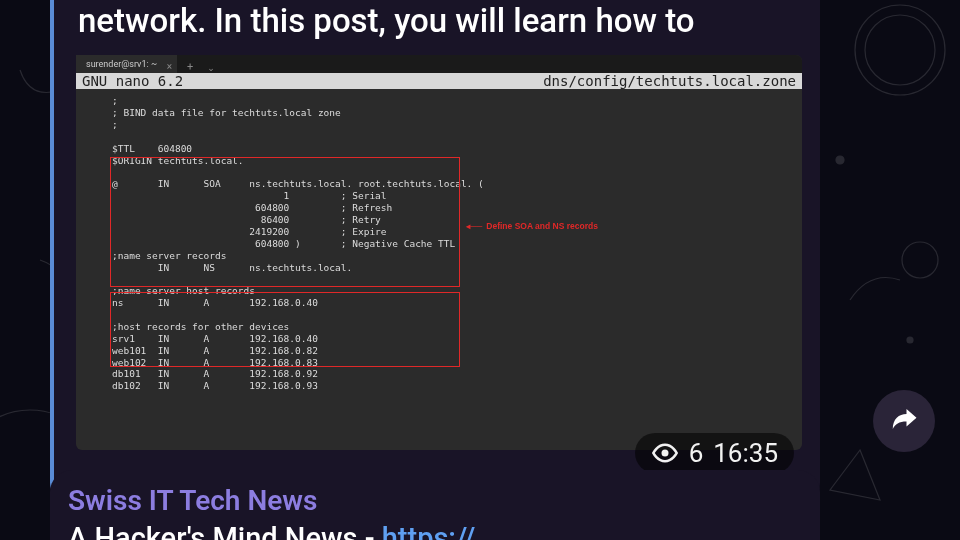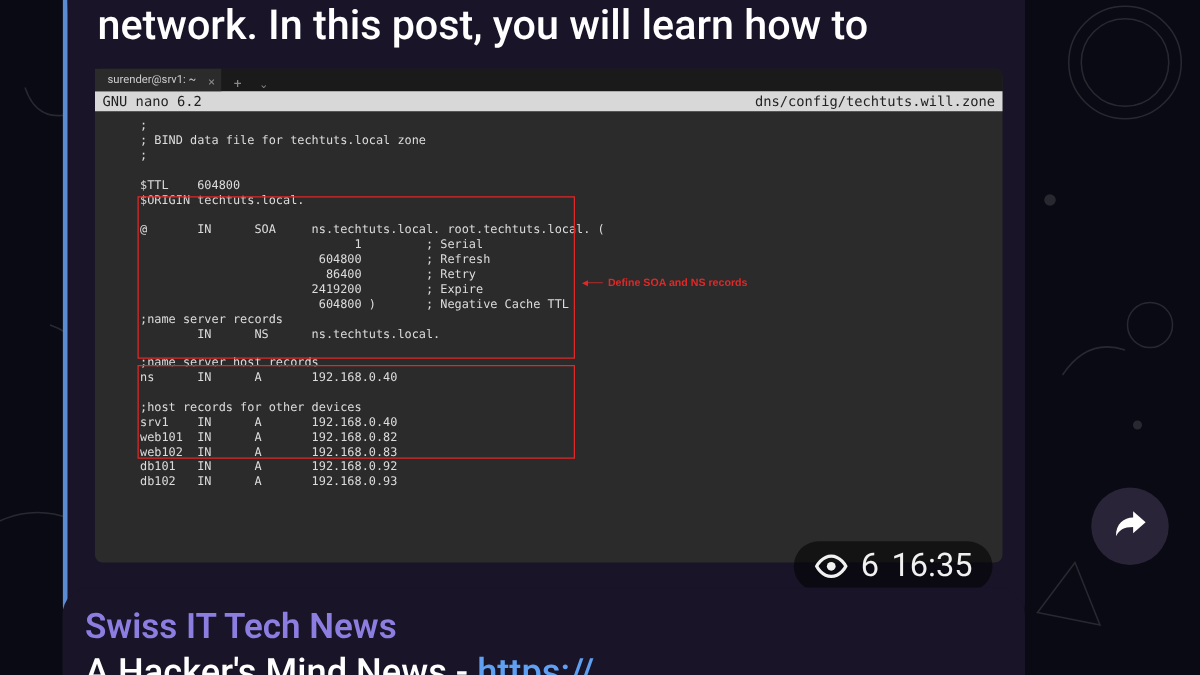--- a/index.html
+++ b/index.html
@@ -72,21 +72,21 @@
     color: #888;
   }
   .term-plus { padding: 0 10px; color: #888; font-size: 11px; }
   .term-chevron { color: #888; font-size: 9px; padding: 0 4px;}
 
   .term-statusbar {
     height: 16px;
     background: #d8d8d8;
     color: #222;
     font-family: "Menlo", "Consolas", monospace;
-    font-size: 11px;
+    font-size: 14px;
     display: flex;
     align-items: center;
     justify-content: space-between;
     padding: 0 6px;
   }
 
   .term-body {
     padding: 6px 8px 10px 8px;
     font-family: "Menlo", "Consolas", monospace;
     font-size: 9.5px;
@@ -203,21 +203,21 @@
     <div class="term-tabbar">
       <div class="term-tab">
         <span>surender@srv1: ~</span>
         <span class="term-tab-close">×</span>
       </div>
       <span class="term-plus">+</span>
       <span class="term-chevron">⌄</span>
     </div>
     <div class="term-statusbar">
       <span>GNU nano 6.2</span>
-      <span>dns/config/techtuts.will.zone</span>
+      <span>dns/config/techtuts.local.zone</span>
     </div>
     <div class="term-body"><span>;</span>
 <span>; BIND data file for techtuts.local zone</span>
 <span>;</span>
 
 <span>$TTL    604800</span>
 <span>$ORIGIN techtuts.local.</span>
 
 <span>@       IN      SOA     ns.techtuts.local. root.techtuts.local. (</span>
 <span>                              1         ; Serial</span>

